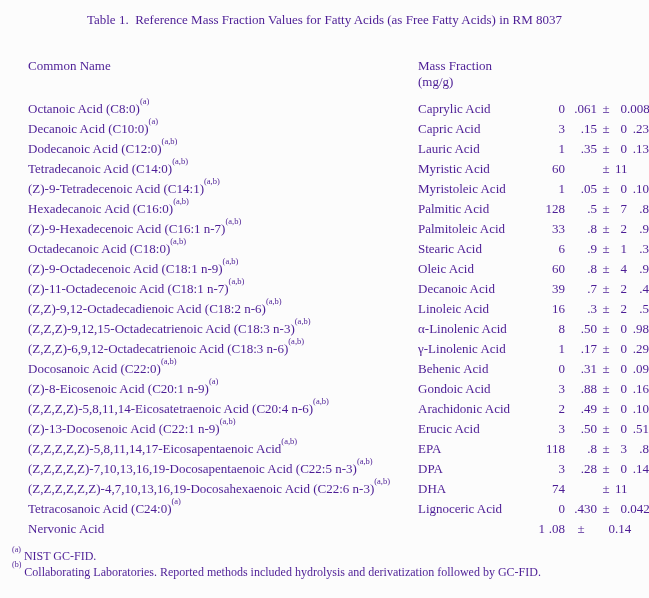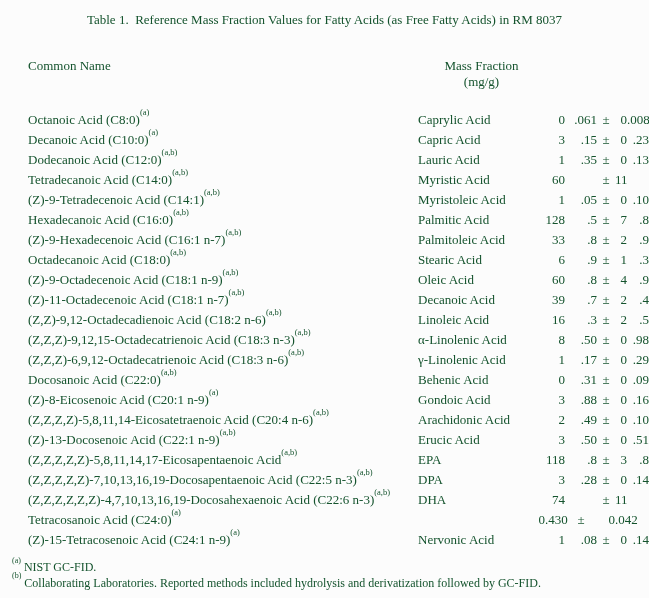--- a/index.html
+++ b/index.html
@@ -1,40 +1,40 @@
 <!DOCTYPE html>
 <html><head>
 <meta charset="utf-8">
 <style>
   html, body { margin: 0; padding: 0; background: #ffffff; }
   .page {
     position: relative;
     width: 649px;
     height: 598px;
     background: #fcfcfc;
-    color: #14532d;
+    color: #4c1d95;
     font-family: "Liberation Serif", serif;
     font-size: 13px;
     overflow: hidden;
   }
   .doc-title {
     padding-top: 12px;
     text-align: center;
     white-space: pre;
     font-size: 13px;
   }
   .ftable { margin: 30px 0 0 28px; }
   .thead {
     display: grid;
     grid-template-columns: 390px 127px 104px;
     line-height: 16px;
   }
   .th { white-space: nowrap; }
-  .th-massfrac { text-align: center; }
-  .tbody { margin-top: 20px; font-family: Liberation Serif, serif; }
+  .th-massfrac { text-align: left; }
+  .tbody { margin-top: 9px; font-family: Liberation Serif, serif; }
   .tr {
     display: grid;
     grid-template-columns: 390px 127px 20px 32px 18px 12px 22px;
     height: 20px;
     line-height: 20px;
   }
   .td { white-space: nowrap; overflow: visible; }
   .td-vint, .td-uint { text-align: right; }
   .td-vfrac, .td-ufrac { text-align: right; }
   .td-pm { text-align: center; }
@@ -268,29 +268,29 @@
     <div class="td td-common">DHA</div>
     <div class="td td-vint">74</div>
     <div class="td td-vfrac"></div>
     <div class="td td-pm">±</div>
     <div class="td td-uint">11</div>
     <div class="td td-ufrac"></div>
   </div>
 
   <div class="tr">
     <div class="td td-analyte"><span>Tetracosanoic Acid (C24:0)</span><sup class="note">(a)</sup></div>
+    <div class="td td-common">Lignoceric Acid</div>
     <div class="td td-vint">0</div>
     <div class="td td-vfrac">.430</div>
     <div class="td td-pm">±</div>
     <div class="td td-uint">0</div>
     <div class="td td-ufrac">.042</div>
   </div>
 
   <div class="tr">
-    <div class="td td-analyte"><span>(Z)-15-Tetracosenoic Acid (C24:1 n-9)</span><sup class="note">(a)</sup></div>
     <div class="td td-common">Nervonic Acid</div>
     <div class="td td-vint">1</div>
     <div class="td td-vfrac">.08</div>
     <div class="td td-pm">±</div>
     <div class="td td-uint">0</div>
     <div class="td td-ufrac">.14</div>
   </div>
 </div>
   </div>
 

